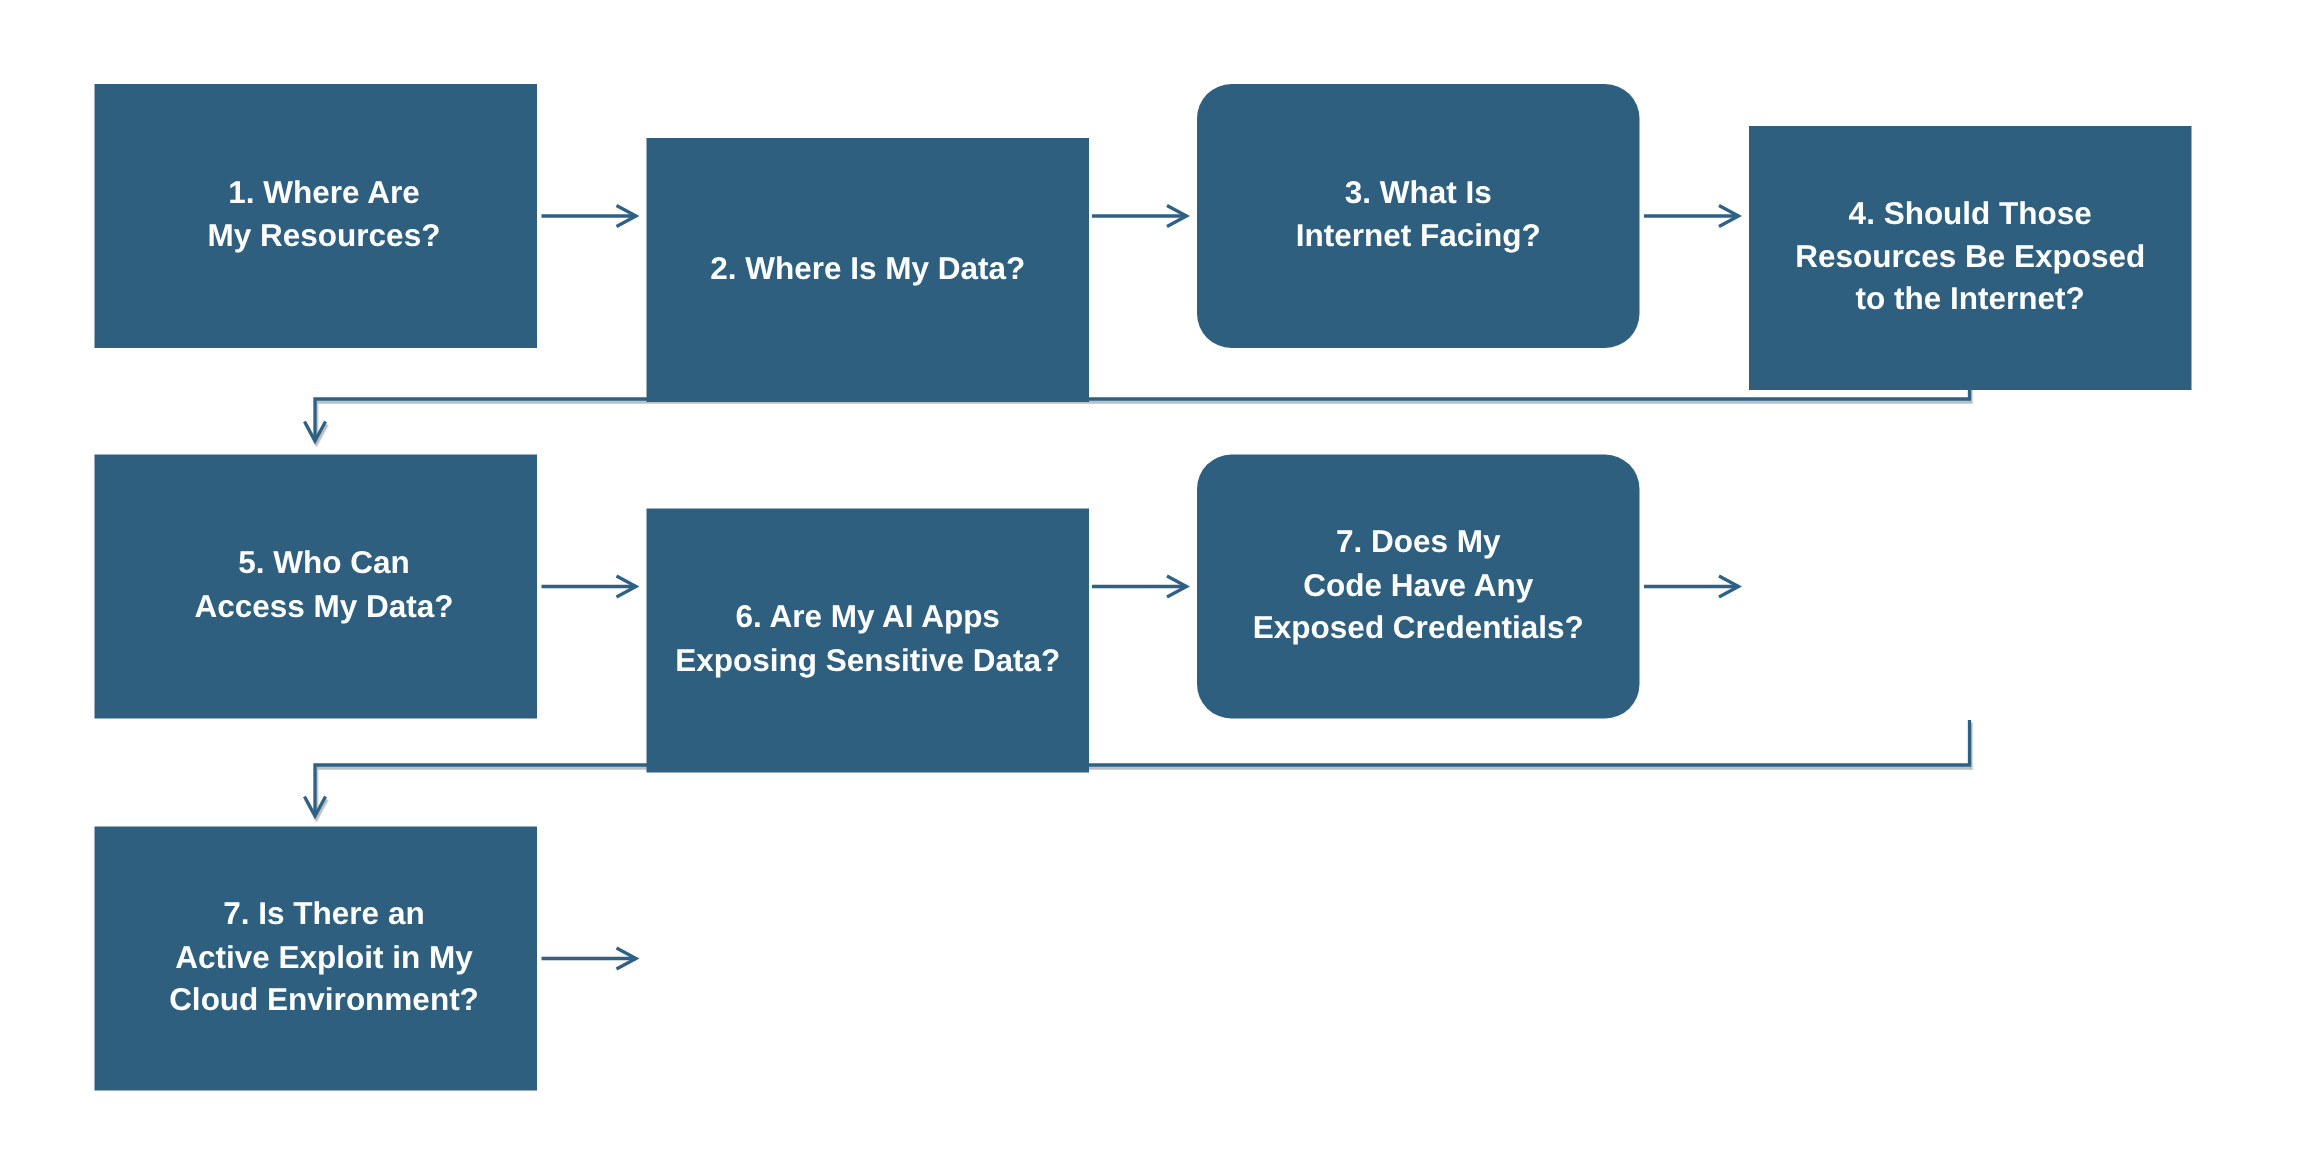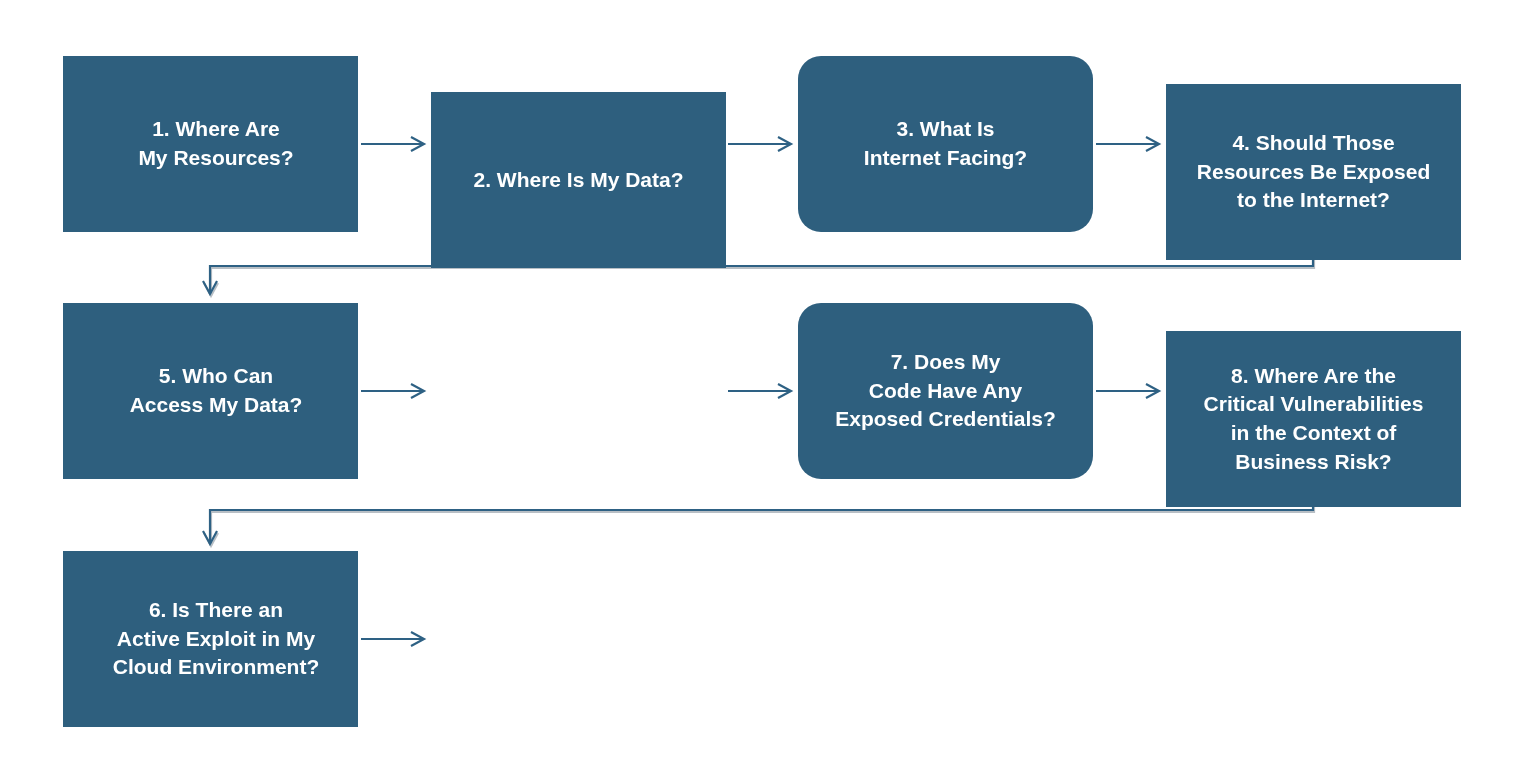--- a/index.html
+++ b/index.html
@@ -95,24 +95,24 @@
   <div class="flow-box c3 r1">
     <span class="label">3. What Is Internet Facing?</span>
   </div>
   <div class="flow-box c4 r1">
     <span class="label">4. Should Those Resources Be Exposed to the Internet?</span>
   </div>
 
   <div class="flow-box c1 r2">
     <span class="label">5. Who Can Access My Data?</span>
   </div>
+  <div class="flow-box c2 r2">
+    <span class="label">6. Are My AI Apps Exposing Sensitive Data?</span>
+  </div>
   <div class="flow-box c3 r2">
     <span class="label">7. Does My Code Have Any Exposed Credentials?</span>
   </div>
-  <div class="flow-box c4 r2">
-    <span class="label">8. Where Are the Critical Vulnerabilities in the Context of Business Risk?</span>
-  </div>
 
   <div class="flow-box c1 r3">
-    <span class="label">6. Is There an Active Exploit in My Cloud Environment?</span>
+    <span class="label">7. Is There an Active Exploit in My Cloud Environment?</span>
   </div>
 
 </div>
 
 </body></html>

